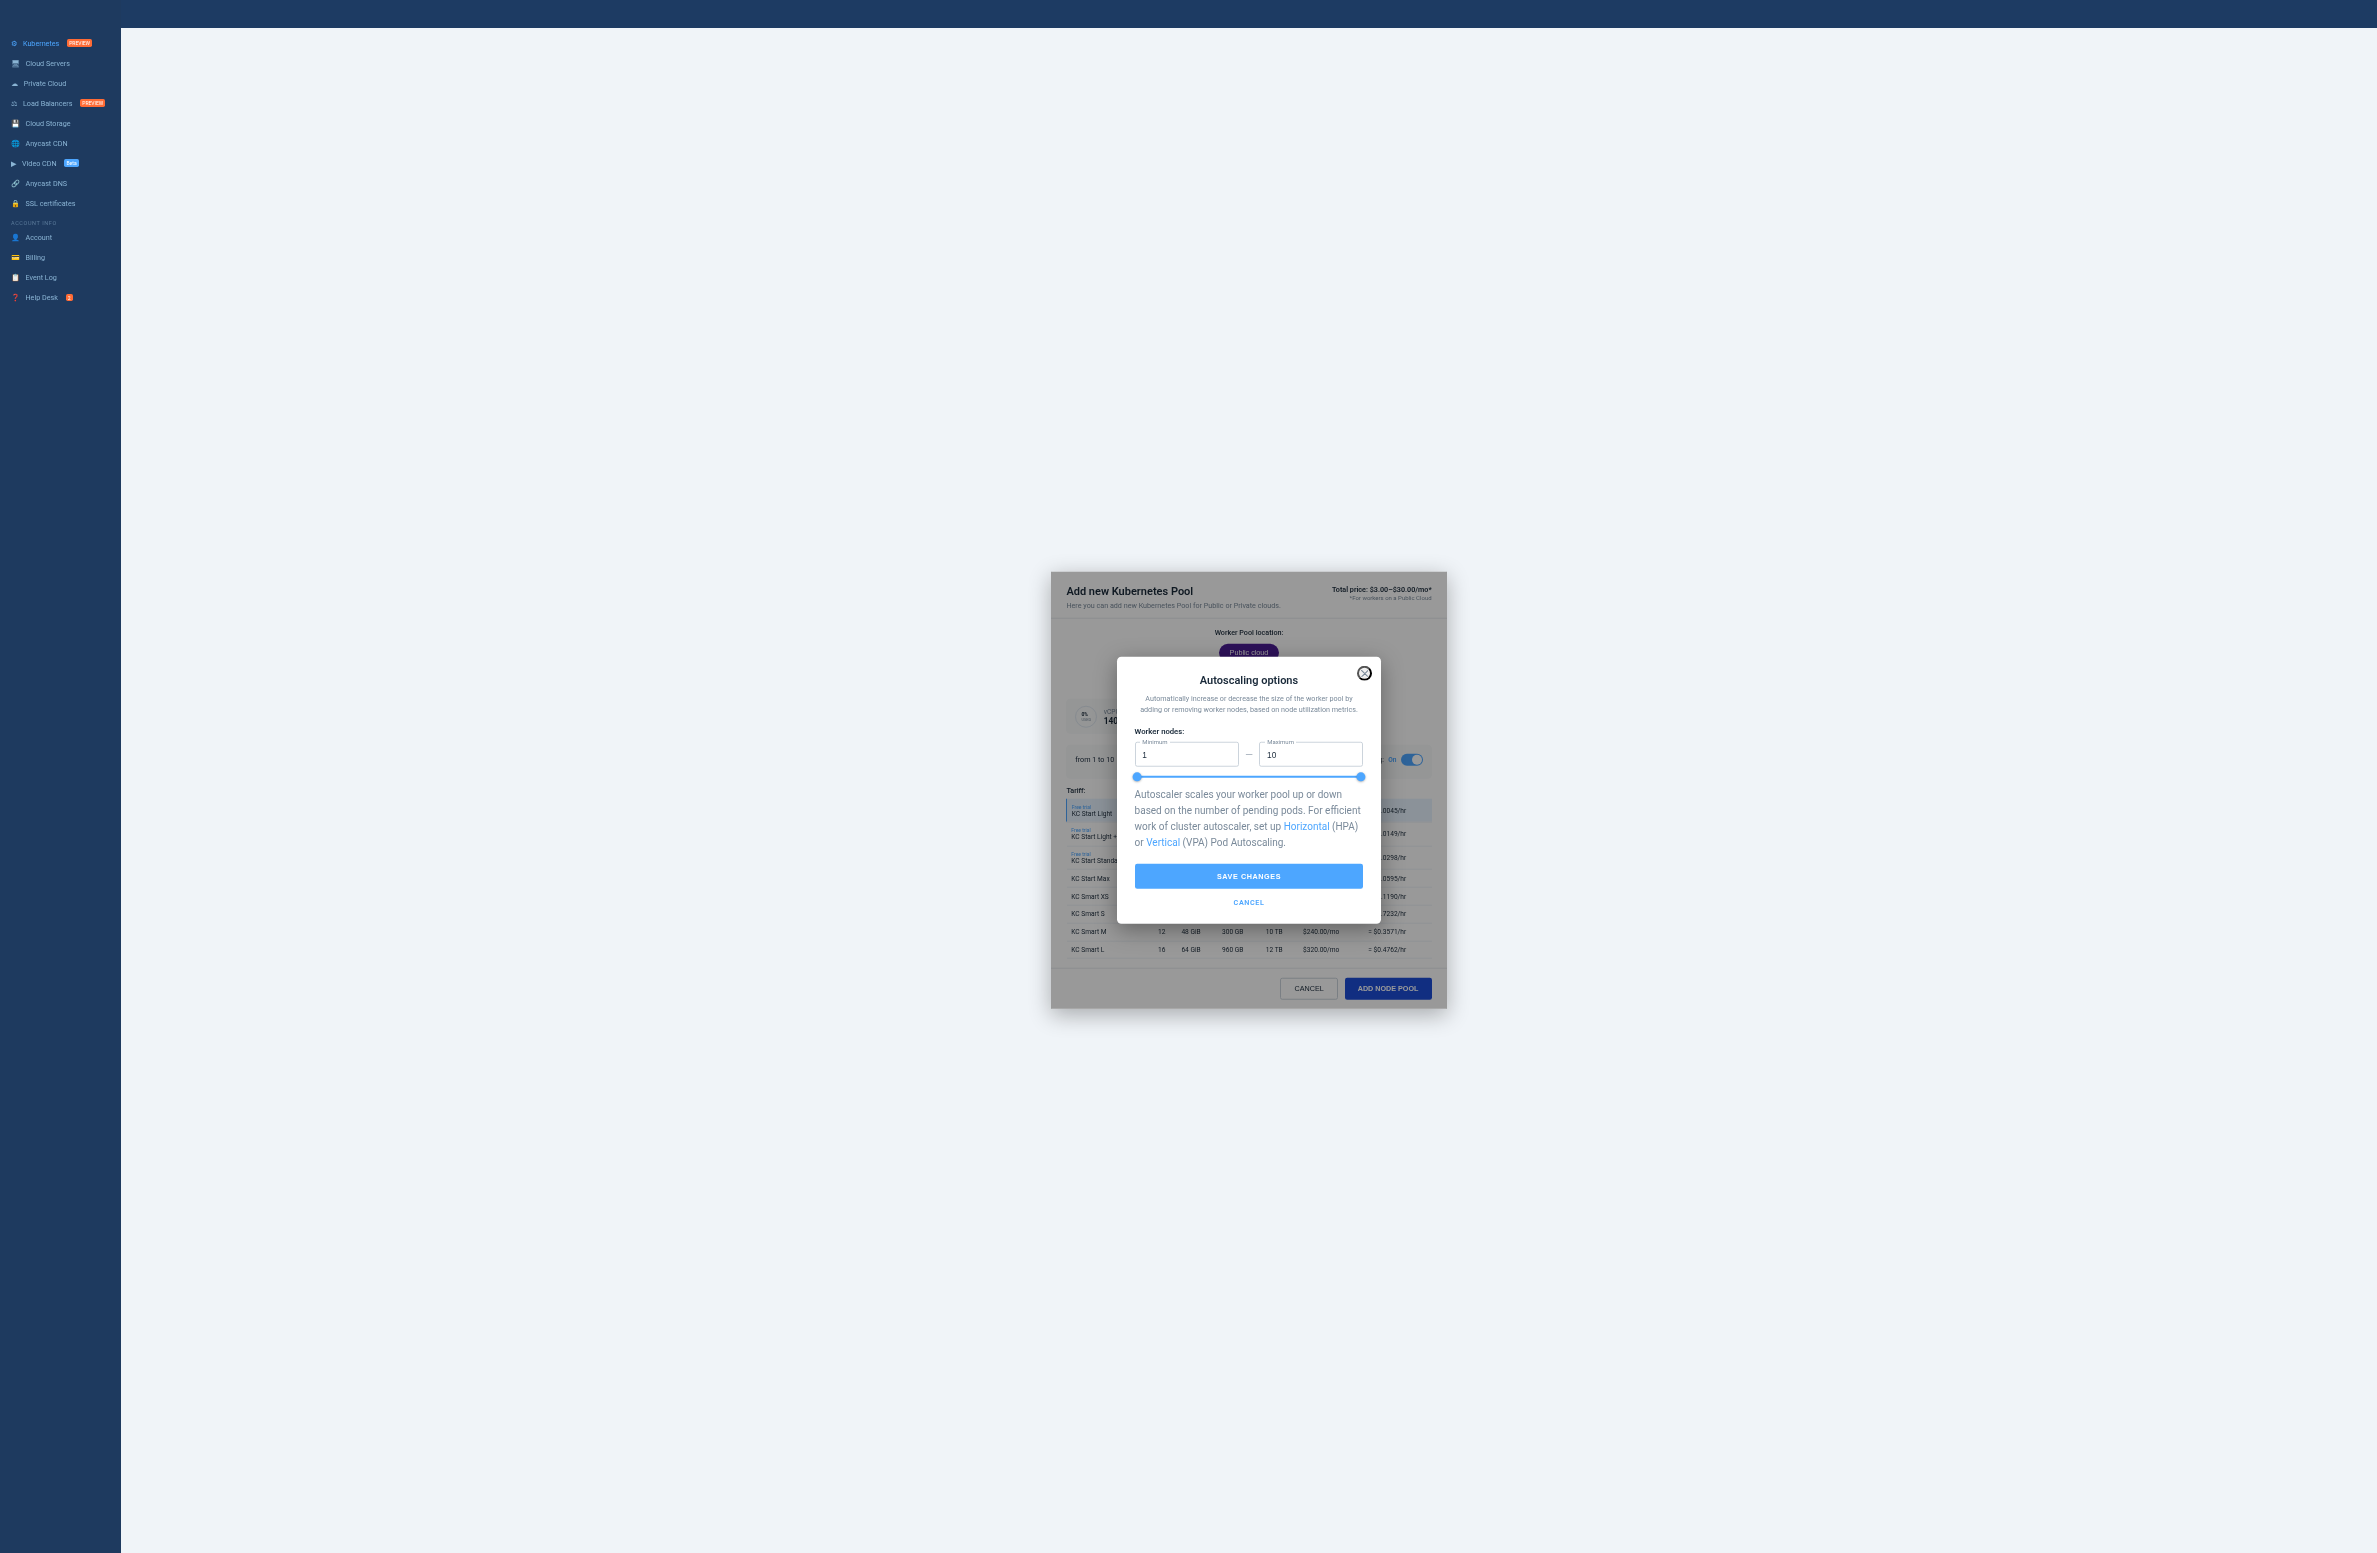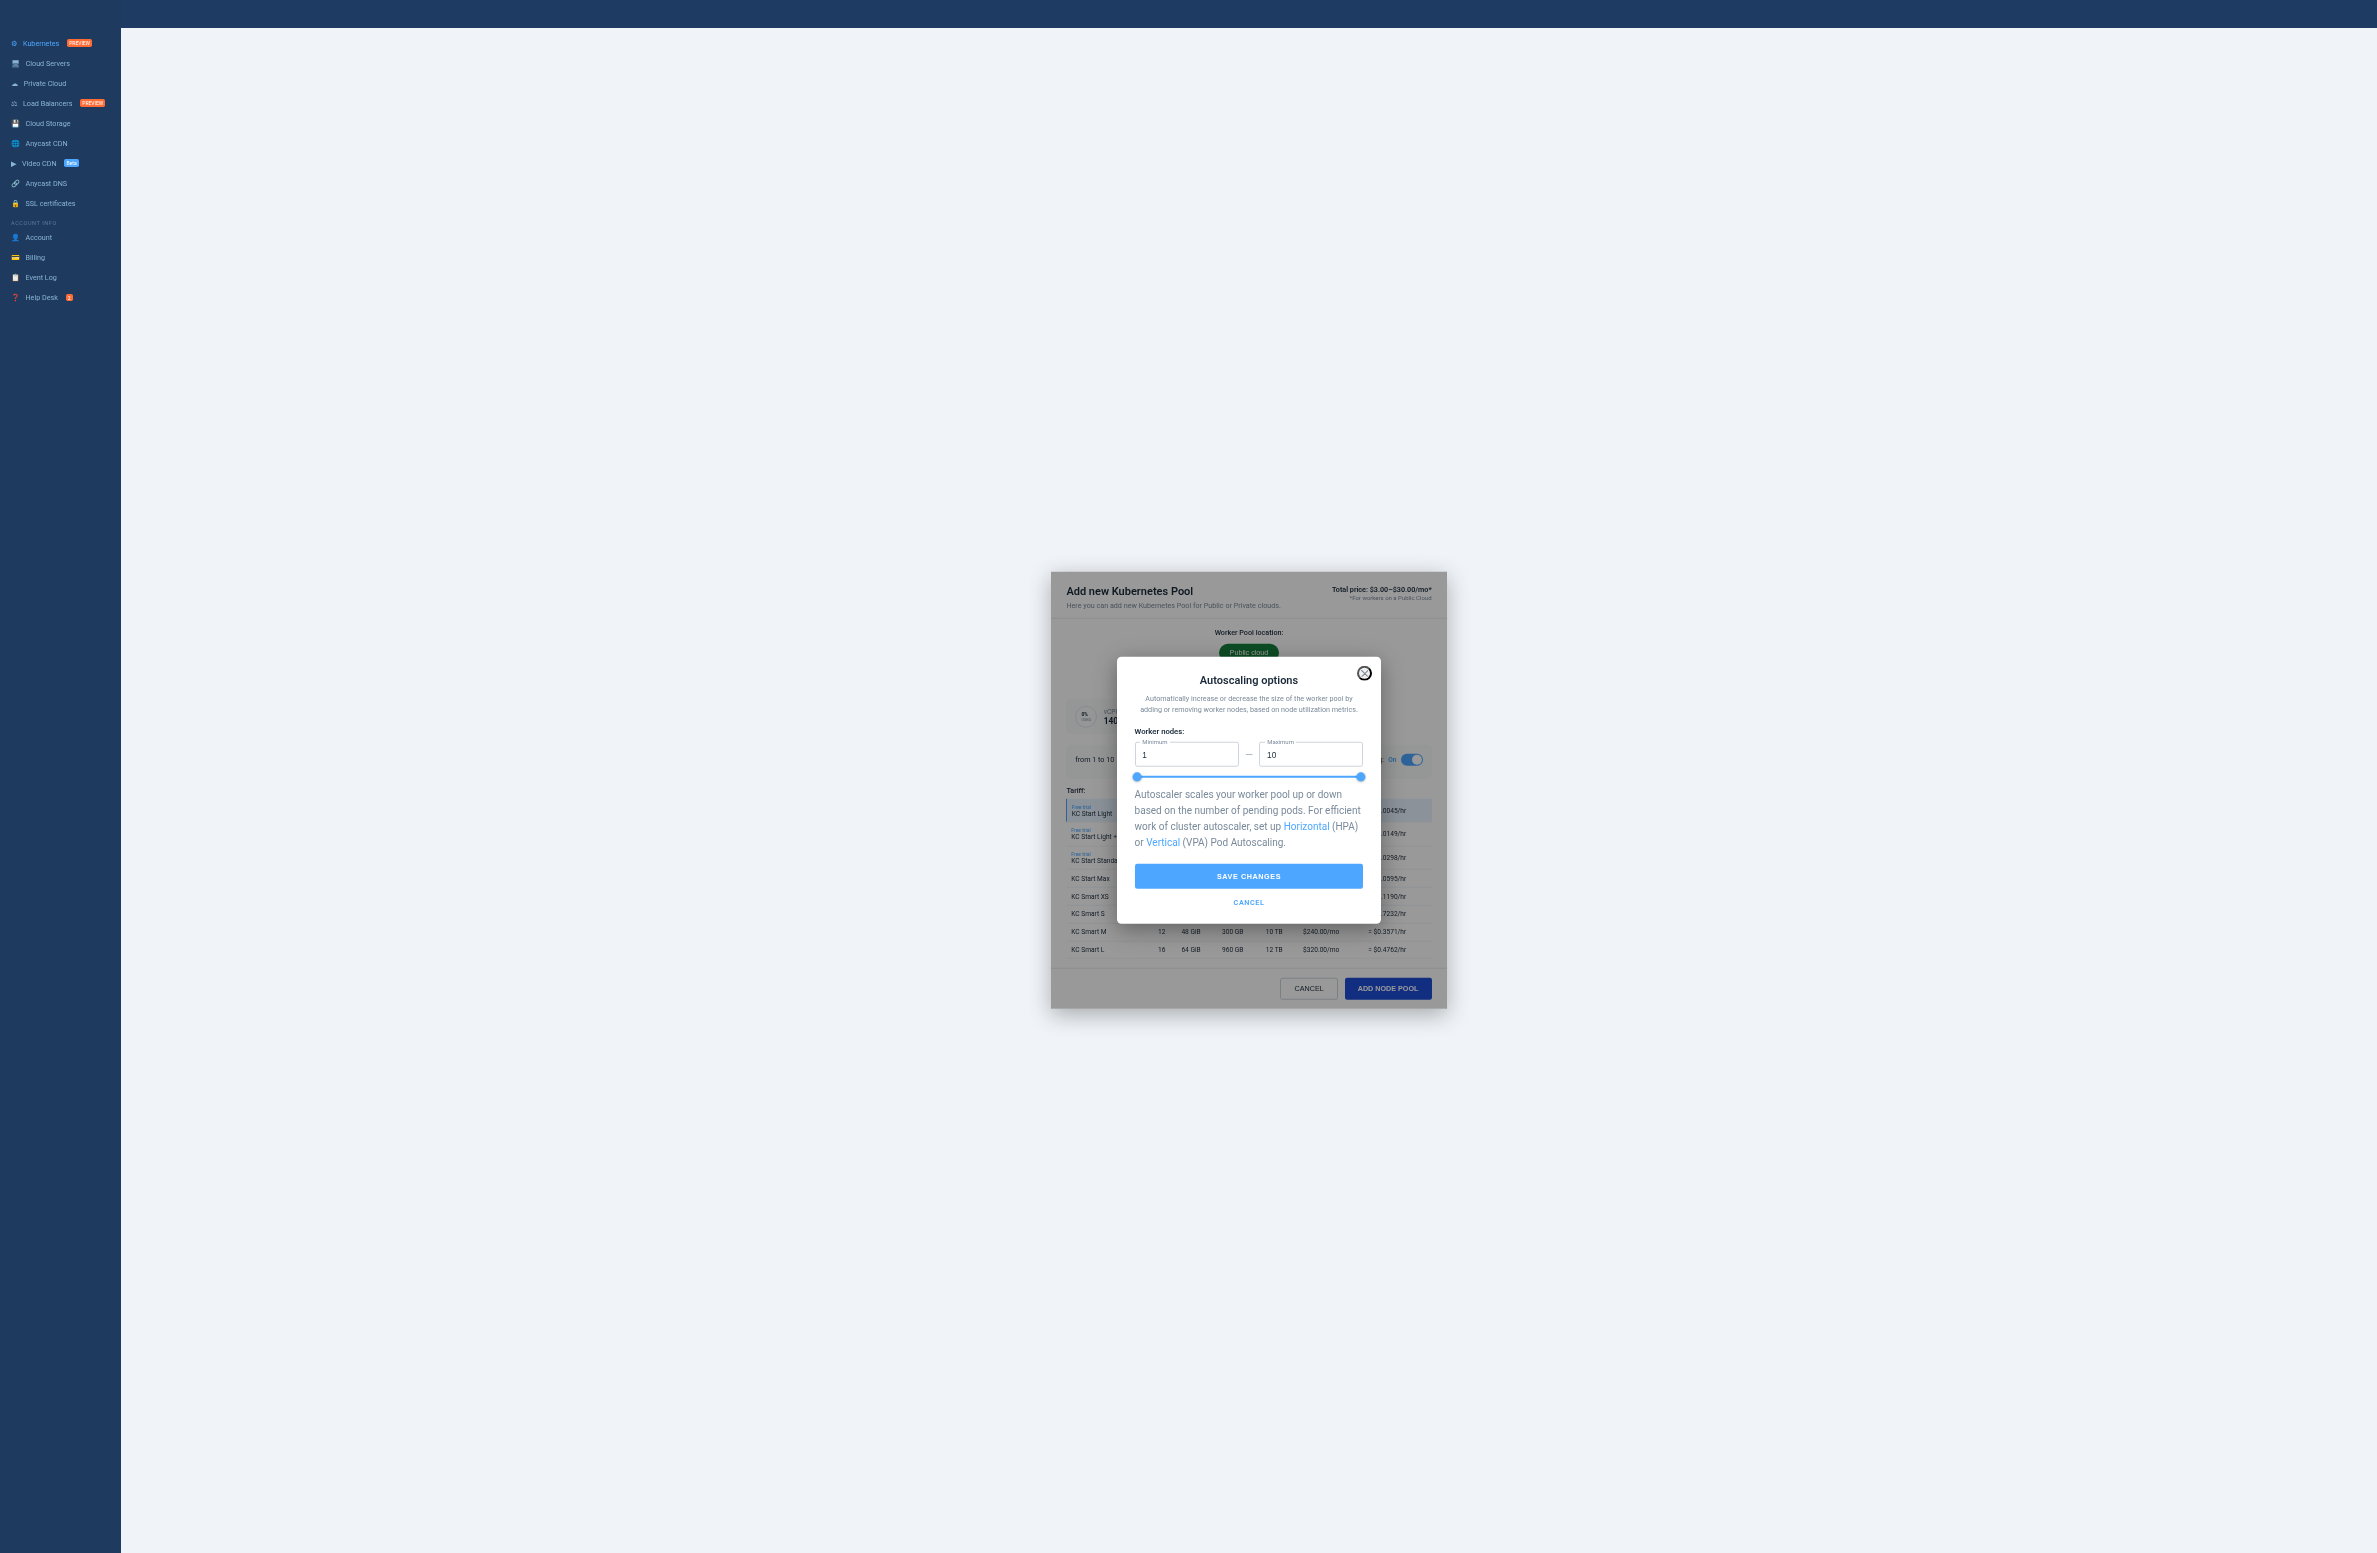--- a/index.html
+++ b/index.html
@@ -305,21 +305,21 @@
       font-weight: 500;
     }
     .tab-btn {
       padding: 4.4px 11px;
       border-radius: 11px;
       font-size: 7.2px;
       cursor: pointer;
       border: none;
     }
     .tab-btn.active {
-      background: #15803d;
+      background: #4c1d95;
       color: white;
     }
     .tab-btn.inactive {
       background: transparent;
       color: #7a8a9a;
       border: 0.6px solid #ccd4dc;
     }
     .resources-row {
       display: flex;
       gap: 11px;

